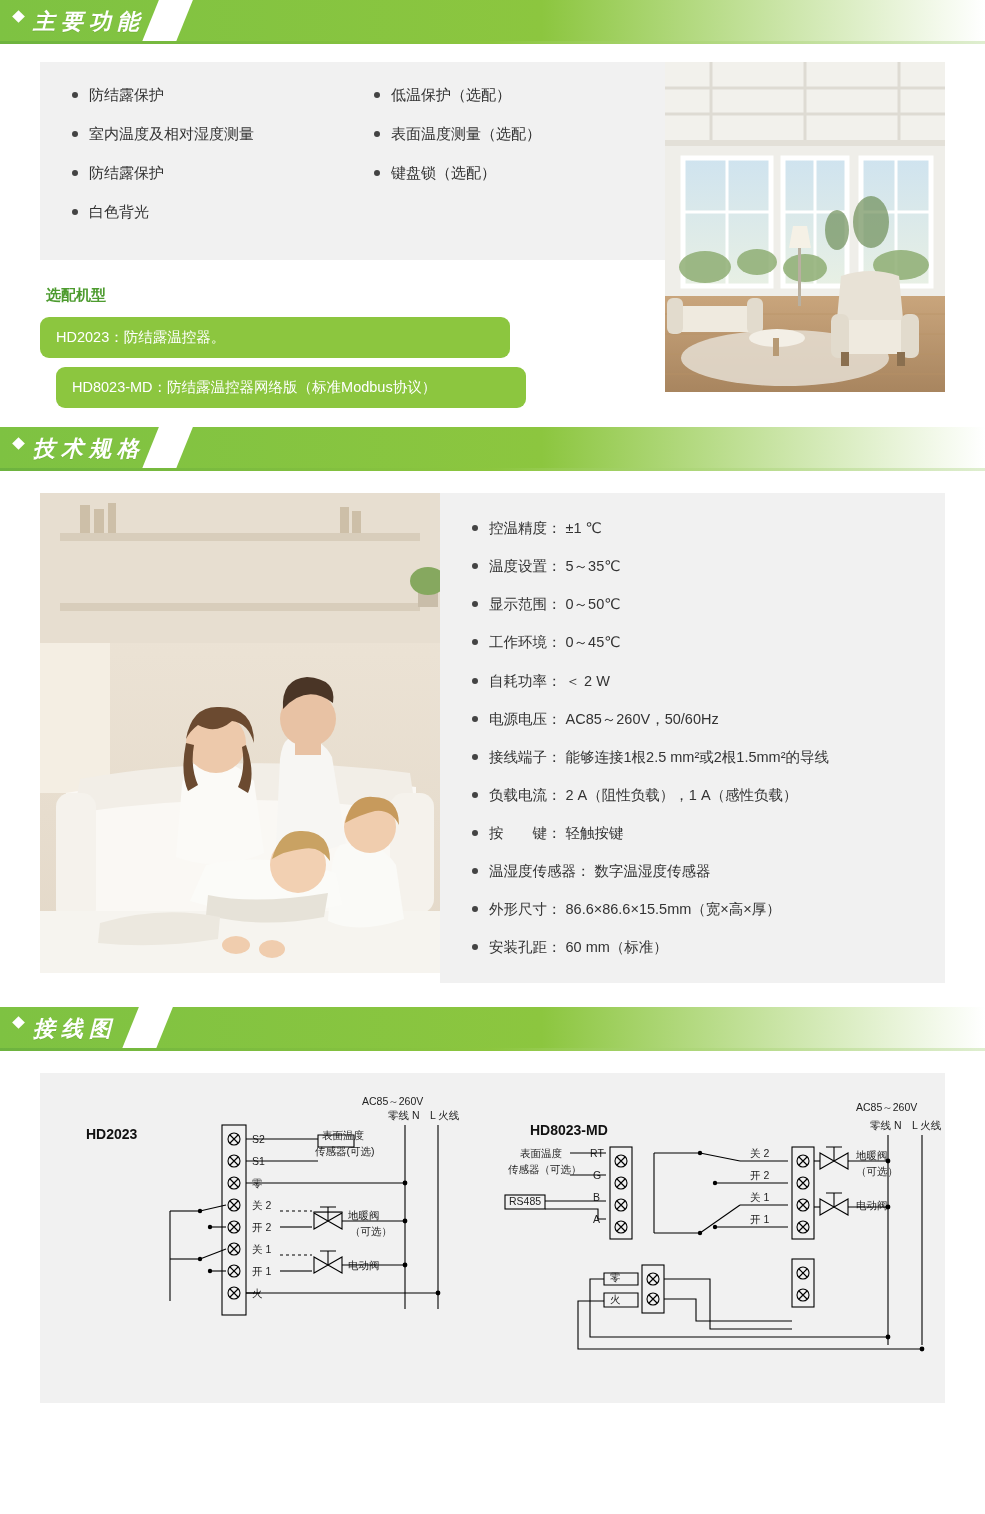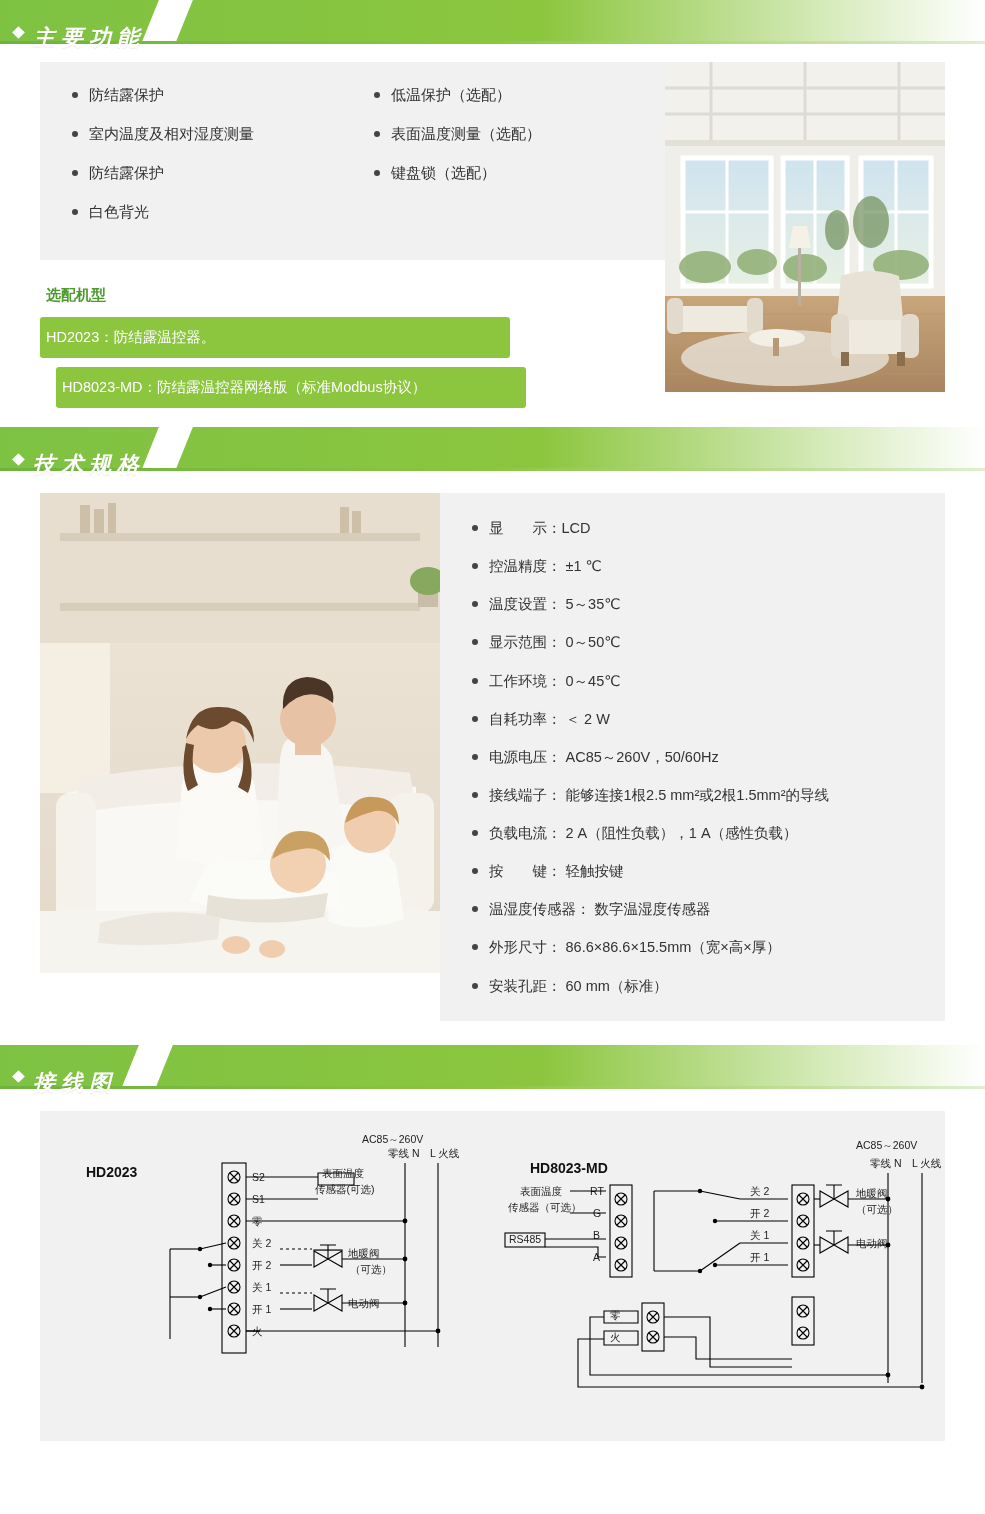--- a/index.html
+++ b/index.html
@@ -30,21 +30,21 @@
     background: linear-gradient(to right, #7ec242 0%, #8cc63f 55%, #ffffff 100%);
   }
   .band-line {
     position: absolute;
     left: 0; bottom: 0;
     height: 3px; width: 100%;
     background: linear-gradient(to right, #6db33f 0%, #8cc63f 50%, #dfeed0 100%);
   }
   .head-inner {
     position: absolute;
-    left: 0; top: 16px;
+    left: 0; top: 0;
     height: 44px;
     display: flex;
     align-items: center;
     padding-left: 14px;
   }
   .head-diamond {
     width: 9px; height: 9px;
     background: #ffffff;
     transform: rotate(45deg);
     margin-right: 10px;
@@ -103,24 +103,24 @@
   .optional-title {
     margin: 26px 0 12px 6px;
     font-size: 15px;
     font-weight: bold;
     color: #4d9b2f;
   }
   .opt-bar {
     background: #8cc63f;
     color: #ffffff;
     font-size: 14.5px;
-    padding: 11px 6px;
+    padding: 11px 16px;
     width: 470px;
     margin-bottom: 9px;
-    border-radius: 3px;
+    border-radius: 9px;
   }
   .opt-bar.wide { width: 470px; margin-left: 16px; }
 
   .room-photo {
     position: absolute;
     right: 40px; top: 18px;
     width: 280px; height: 330px;
     overflow: hidden;
     background: #cfd6d3;
   }
@@ -385,24 +385,20 @@
         <g fill="#f0cdae">
           <ellipse cx="196" cy="452" rx="14" ry="9"></ellipse>
           <ellipse cx="232" cy="456" rx="13" ry="9"></ellipse>
         </g>
       </svg>
     </div>
 
     <div class="spec-box">
       <div class="spec-item">
         <span class="dot"></span>
-        <span>显　　示：LCD</span>
-      </div>
-      <div class="spec-item">
-        <span class="dot"></span>
         <span>控温精度： ±1 ℃</span>
       </div>
       <div class="spec-item">
         <span class="dot"></span>
         <span>温度设置： 5～35℃</span>
       </div>
       <div class="spec-item">
         <span class="dot"></span>
         <span>显示范围： 0～50℃</span>
       </div>

